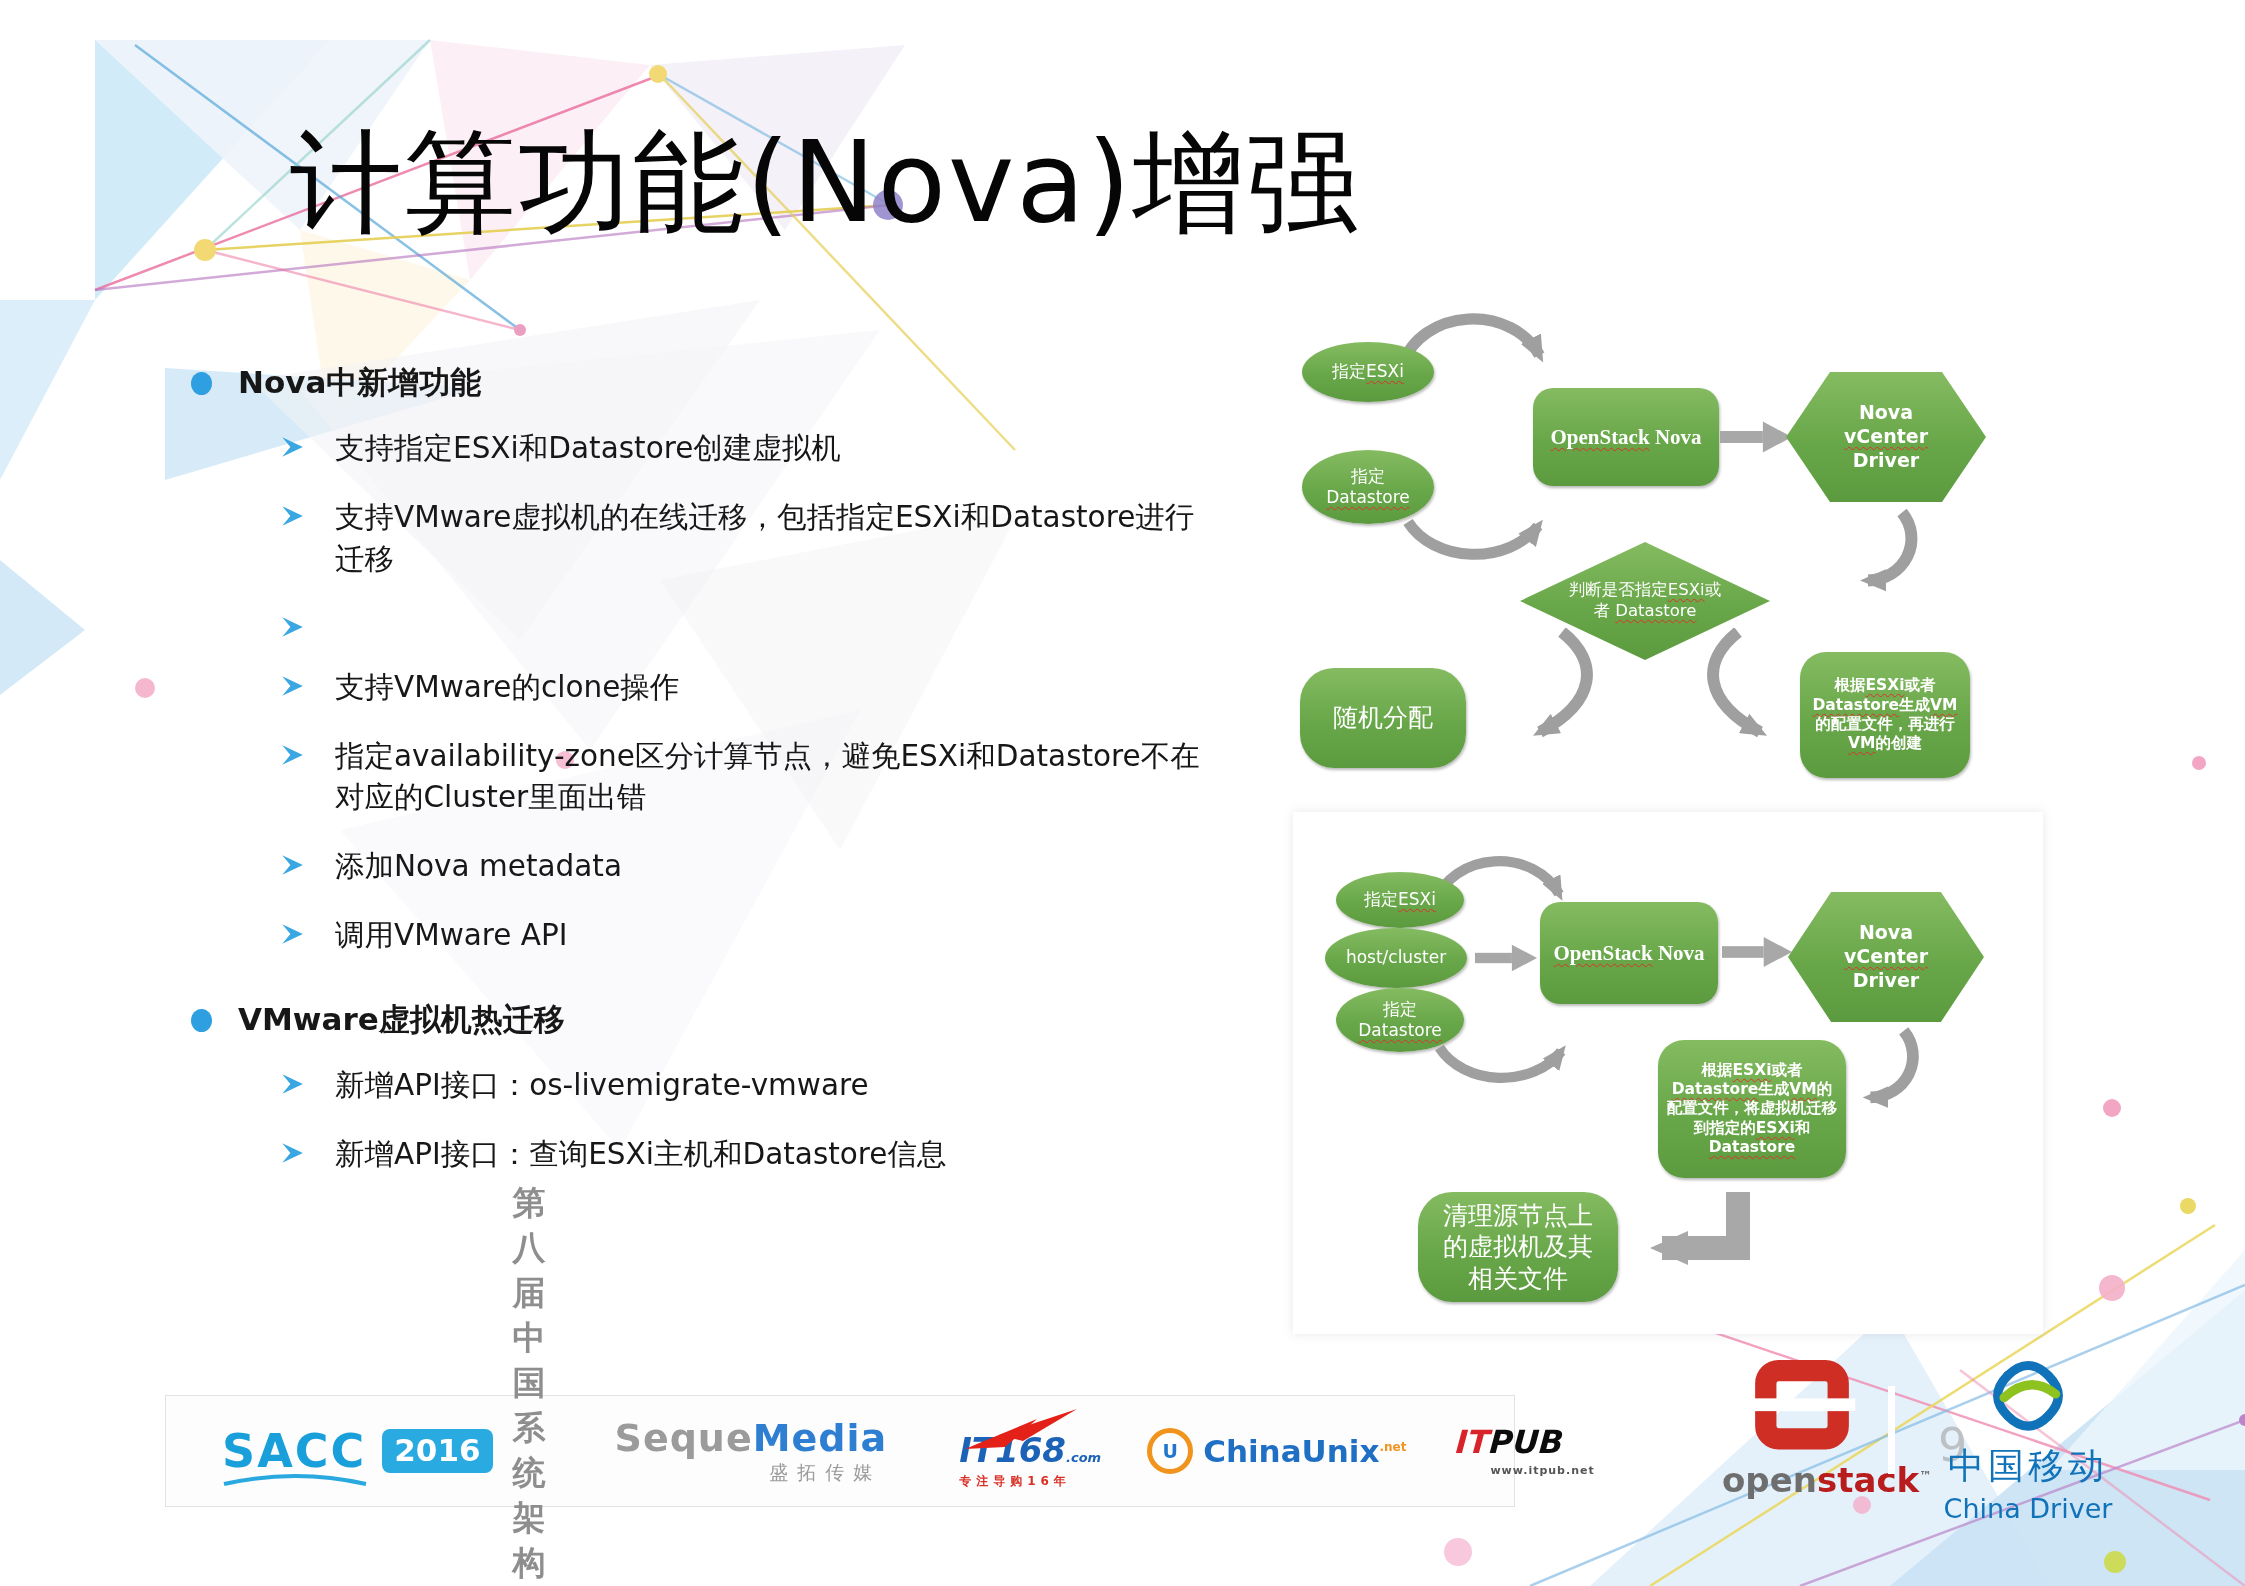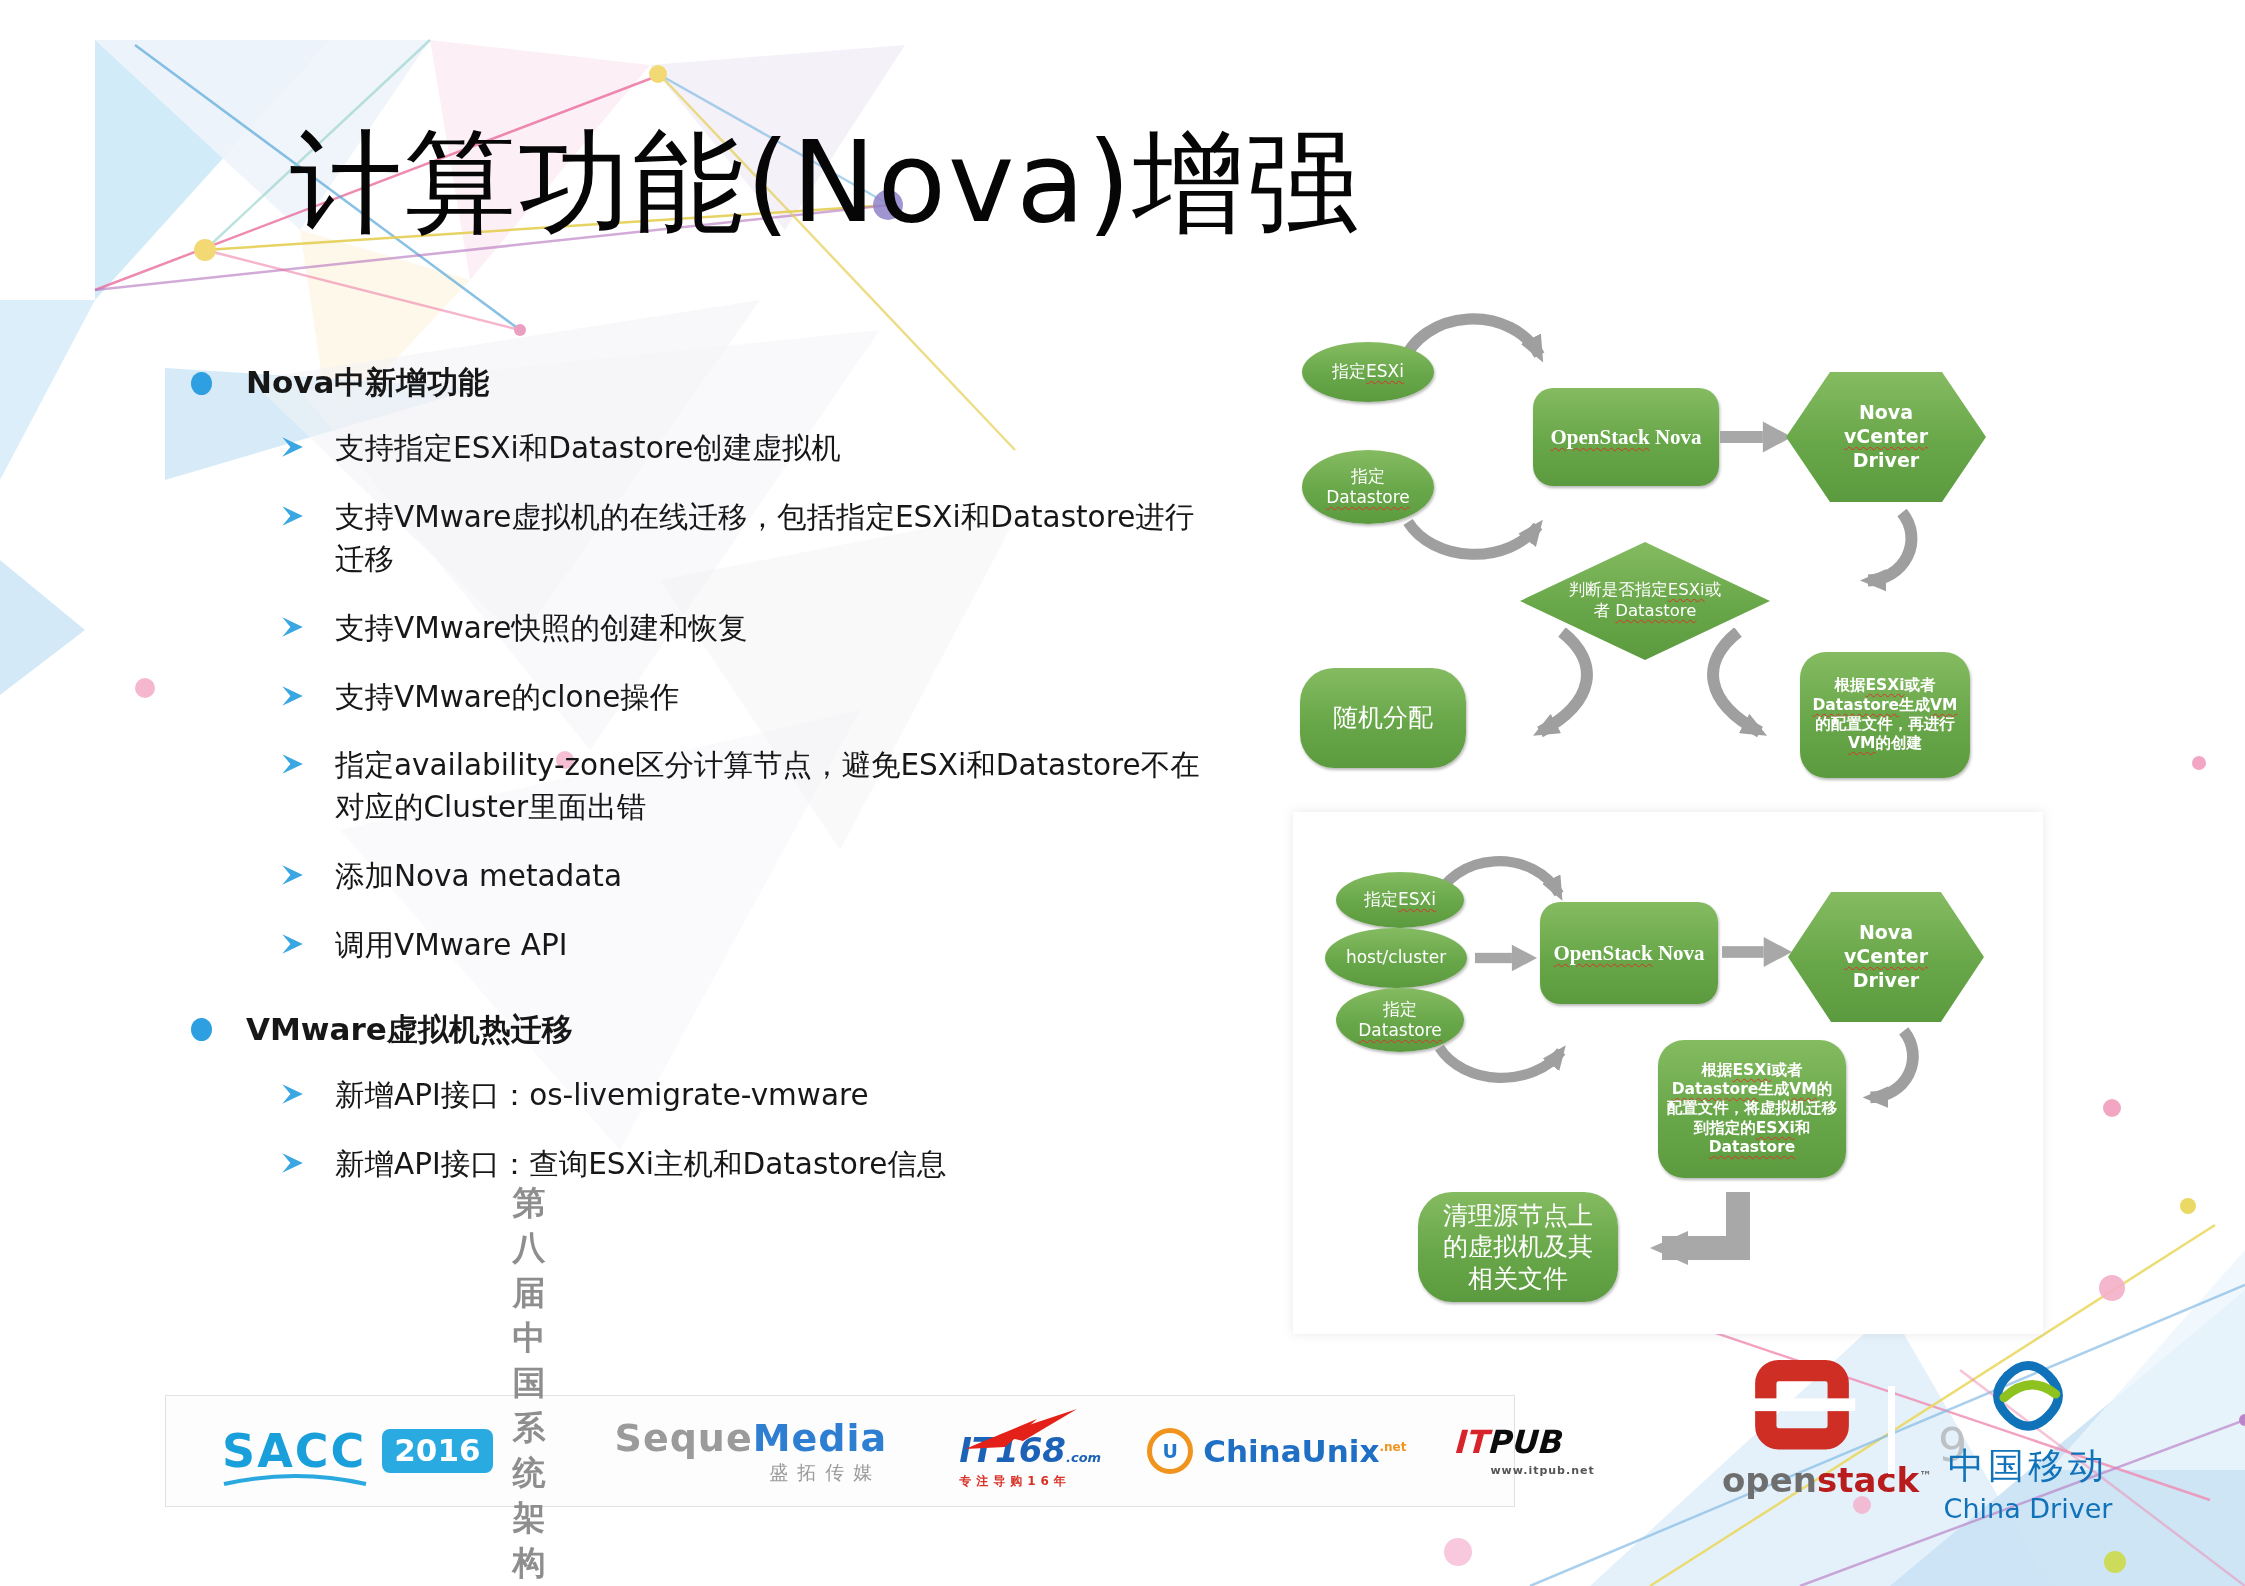--- a/index.html
+++ b/index.html
@@ -7,21 +7,21 @@
   .stage{position:relative;width:2245px;height:1586px;background:#fff;overflow:hidden;}
   svg{display:block;}
   
   .deco{position:absolute;z-index:0;pointer-events:none;}
   .dotdeco{position:absolute;border-radius:50%;z-index:0;}
   
   .title{position:absolute;left:290px;top:108px;z-index:2;font-size:112px;font-weight:400;
          color:#060606;letter-spacing:2px;white-space:nowrap;}
   
   .content{position:absolute;left:185px;top:362px;width:1020px;z-index:2;color:#171717;}
-  .sec-head{display:flex;align-items:center;gap:34px;margin:0 0 24px 0;}
+  .sec-head{display:flex;align-items:center;gap:26px;margin:0 0 24px 0;}
   .sec-head.later{margin-top:42px;}
   .dot{width:21px;height:23px;border-radius:50%;background:#2e9fe0;flex:none;margin-left:6px;}
   .h-text{font-size:31px;font-weight:700;}
   .item{display:flex;gap:30px;margin:0 0 27px 94px;font-size:29.5px;line-height:1.42;}
   .arr{flex:none;margin-top:6px;}
   
   .diagram{position:absolute;z-index:2;}
   .card{background:#fff;box-shadow:0 0 10px rgba(120,130,150,.18);}
   .gshape{position:absolute;display:flex;align-items:center;justify-content:center;text-align:center;
           color:#fff;background:linear-gradient(180deg,#85bb61 0%,#68a749 55%,#5c9a3f 100%);
@@ -158,21 +158,20 @@
     <div class="item">
       <svg class="arr" width="26" height="26" viewBox="0 0 24 24">
           <path d="M3 3 L22 12 L3 21 L10.5 12 Z" fill="#3aa7e3"></path>
         </svg>
       <span>支持VMware虚拟机的在线迁移，包括指定ESXi和Datastore进行迁移</span>
     </div>
     <div class="item">
       <svg class="arr" width="26" height="26" viewBox="0 0 24 24">
           <path d="M3 3 L22 12 L3 21 L10.5 12 Z" fill="#3aa7e3"></path>
         </svg>
-      <span>支持VMware快照的创建和恢复</span>
     </div>
     <div class="item">
       <svg class="arr" width="26" height="26" viewBox="0 0 24 24">
           <path d="M3 3 L22 12 L3 21 L10.5 12 Z" fill="#3aa7e3"></path>
         </svg>
       <span>支持VMware的clone操作</span>
     </div>
 
     <div class="item">
       <svg class="arr" width="26" height="26" viewBox="0 0 24 24">

